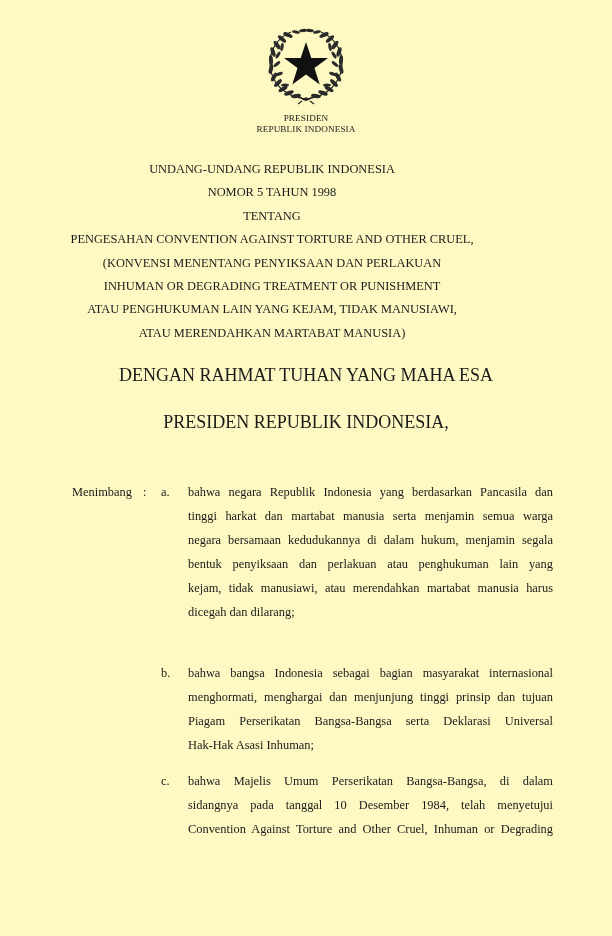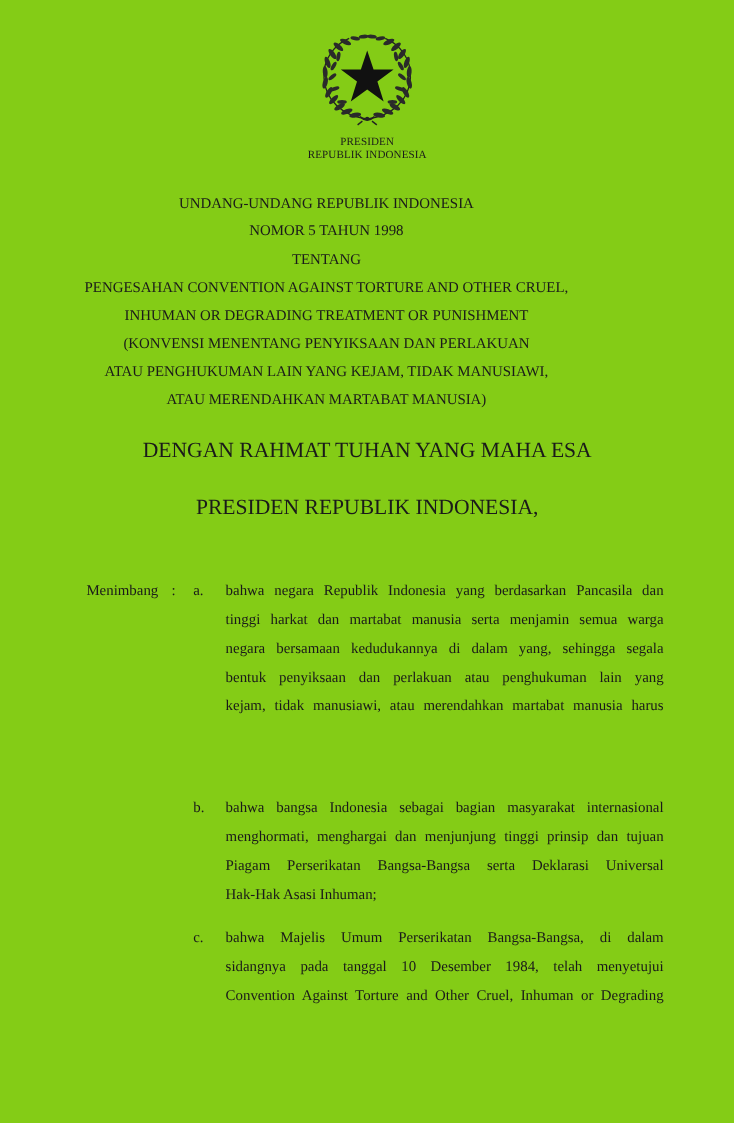--- a/index.html
+++ b/index.html
@@ -13,21 +13,21 @@
     position: relative;
     overflow: hidden;
     font-family: "Liberation Serif", "DejaVu Serif", serif;
     color: #1a1a1a;
   }
   .page {
     position: absolute;
     left: 0; top: 0;
     width: 612px;
     height: 936px;
-    background: #84cc16;
+    background: #fef9c3;
   }
   .emblem {
     position: absolute;
     left: 265px;
     top: 27px;
     width: 82px;
     height: 78px;
   }
   .emblem svg { width: 100%; height: 100%; display: block; }
   .letterhead {
@@ -180,42 +180,43 @@
   <div class="letterhead">
     <div>PRESIDEN</div>
     <div>REPUBLIK INDONESIA</div>
   </div>
 
   <div class="title-block">
     <div>UNDANG-UNDANG REPUBLIK INDONESIA</div>
     <div>NOMOR 5 TAHUN 1998</div>
     <div>TENTANG</div>
     <div>PENGESAHAN CONVENTION AGAINST TORTURE AND OTHER CRUEL,</div>
+    <div>(KONVENSI MENENTANG PENYIKSAAN DAN PERLAKUAN</div>
     <div>INHUMAN OR DEGRADING TREATMENT OR PUNISHMENT</div>
-    <div>(KONVENSI MENENTANG PENYIKSAAN DAN PERLAKUAN</div>
     <div>ATAU PENGHUKUMAN LAIN YANG KEJAM, TIDAK MANUSIAWI,</div>
     <div>ATAU MERENDAHKAN MARTABAT MANUSIA)</div>
   </div>
 
   <div class="centered-line" style="top:367px;">DENGAN RAHMAT TUHAN YANG MAHA ESA</div>
 
   <div class="centered-line" style="top:414px;">PRESIDEN REPUBLIK INDONESIA,</div>
 
   <div class="consider">
     <span class="consider-label">Menimbang</span>
     <span class="consider-colon">:</span>
 
     <div class="item" style="top:0px;">
       <span class="item-marker">a.</span>
       <div class="item-text">
         <span class="ln">bahwa negara Republik Indonesia yang berdasarkan Pancasila dan</span>
         <span class="ln">tinggi harkat dan martabat manusia serta menjamin semua warga</span>
-        <span class="ln">negara bersamaan kedudukannya di dalam yang, sehingga segala</span>
+        <span class="ln">negara bersamaan kedudukannya di dalam hukum, menjamin segala</span>
         <span class="ln">bentuk penyiksaan dan perlakuan atau penghukuman lain yang</span>
         <span class="ln">kejam, tidak manusiawi, atau merendahkan martabat manusia harus</span>
+        <span class="ln last">dicegah dan dilarang;</span>
       </div>
     </div>
 
     <div class="item" style="top:181px;">
       <span class="item-marker">b.</span>
       <div class="item-text">
         <span class="ln">bahwa bangsa Indonesia sebagai bagian masyarakat internasional</span>
         <span class="ln">menghormati, menghargai dan menjunjung tinggi prinsip dan tujuan</span>
         <span class="ln">Piagam Perserikatan Bangsa-Bangsa serta Deklarasi Universal</span>
         <span class="ln last">Hak-Hak Asasi Inhuman;</span>

